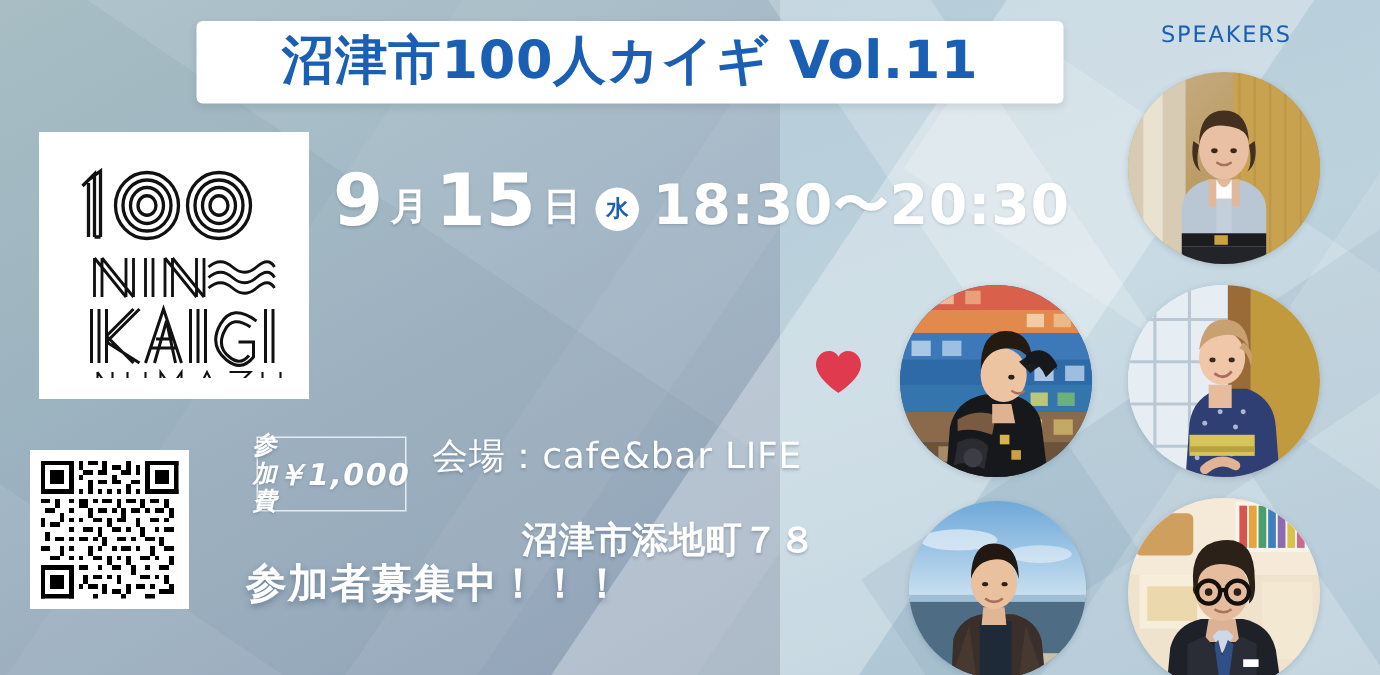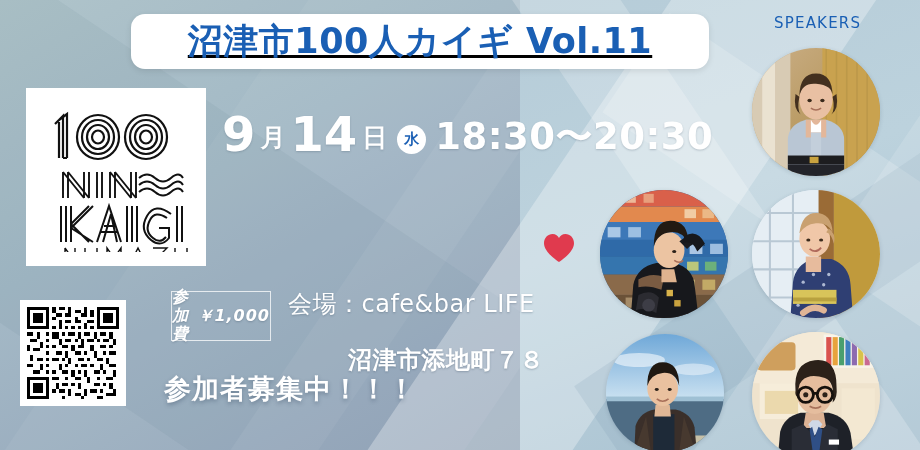--- a/index.html
+++ b/index.html
@@ -37,24 +37,23 @@
   .rb3{left:600px;top:120px;width:420px;height:120px;
        background:rgba(255,255,255,.18);transform:rotate(34deg);}
   .rb4{left:560px;top:250px;width:460px;height:90px;
        background:rgba(120,150,175,.16);transform:rotate(-34deg);}
   .rb5{left:845px;top:-120px;width:220px;height:760px;
        background:rgba(255,255,255,.14);transform:rotate(34deg);}
 
   
   #title-pill{
     position:absolute;left:131px;top:14px;width:578px;height:55px;
-    background:#ffffff;border-radius:14px;
+    background:#ffffff;border-radius:4px;
     display:flex;align-items:center;justify-content:center;
     box-shadow:0 2px 6px rgba(0,0,0,.10);
-    text-decoration:underline;
   }
   #title-pill .t{
     color:#1a5fb4;font-weight:bold;font-size:35px;letter-spacing:.5px;
     white-space:nowrap;line-height:1;
   }
 
   
   #logo-card{
     position:absolute;left:26px;top:88px;width:180px;height:178px;
     background:#ffffff;display:flex;align-items:center;justify-content:center;
@@ -95,21 +94,21 @@
   }
 
   
   #fee-box{
     position:absolute;left:171px;top:291px;width:100px;height:50px;
     border:1px solid rgba(255,255,255,.75);
     display:flex;flex-direction:row;align-items:center;justify-content:center;
     color:#ffffff;text-shadow:0 1px 2px rgba(50,70,90,.3);font-style:italic;
   }
   #fee-box .l1{font-size:16px;font-weight:bold;line-height:1.15;}
-  #fee-box .l2{font-size:16px;font-weight:bold;line-height:1.25;letter-spacing:1px;}
+  #fee-box .l2{font-size:20px;font-weight:bold;line-height:1.25;letter-spacing:1px;}
 
   
   #venue{
     position:absolute;left:288px;top:288px;color:#ffffff;
     text-shadow:0 1px 2px rgba(50,70,90,.30);
   }
   #venue .v1{font-size:24px;font-weight:normal;line-height:1.35;letter-spacing:.5px;}
   #venue .v2{font-size:24px;font-weight:bold;line-height:1.35;letter-spacing:.5px;
              padding-left:60px;margin-top:24px;}
 
@@ -196,21 +195,21 @@
         <path d="M90 160 L97 146 L104 160 M93 155 L101 155"></path>
         <path d="M112 146 L126 146 L112 160 L126 160"></path>
         <path d="M134 146 L134 156 q0 5 6 5 q6 0 6 -5 L146 146"></path>
       </g>
     </svg>
   </div>
 
   <div id="date-row">
     <span class="big">9</span>
     <span class="unit">月</span>
-    <span class="big">14</span>
+    <span class="big">15</span>
     <span class="unit">日</span>
     <span class="dow">水</span>
     <span class="time">18:30〜20:30</span>
   </div>
 
 
   <svg id="heart" viewBox="0 0 32 30" aria-hidden="true">
     <path d="M16 29 C16 29 1 19.5 1 10.2 C1 4.9 4.9 1 9.6 1 C12.7 1 15 2.8 16 4.9
              C17 2.8 19.3 1 22.4 1 C27.1 1 31 4.9 31 10.2 C31 19.5 16 29 16 29 Z" fill="#e03a4e"></path>
   </svg>

